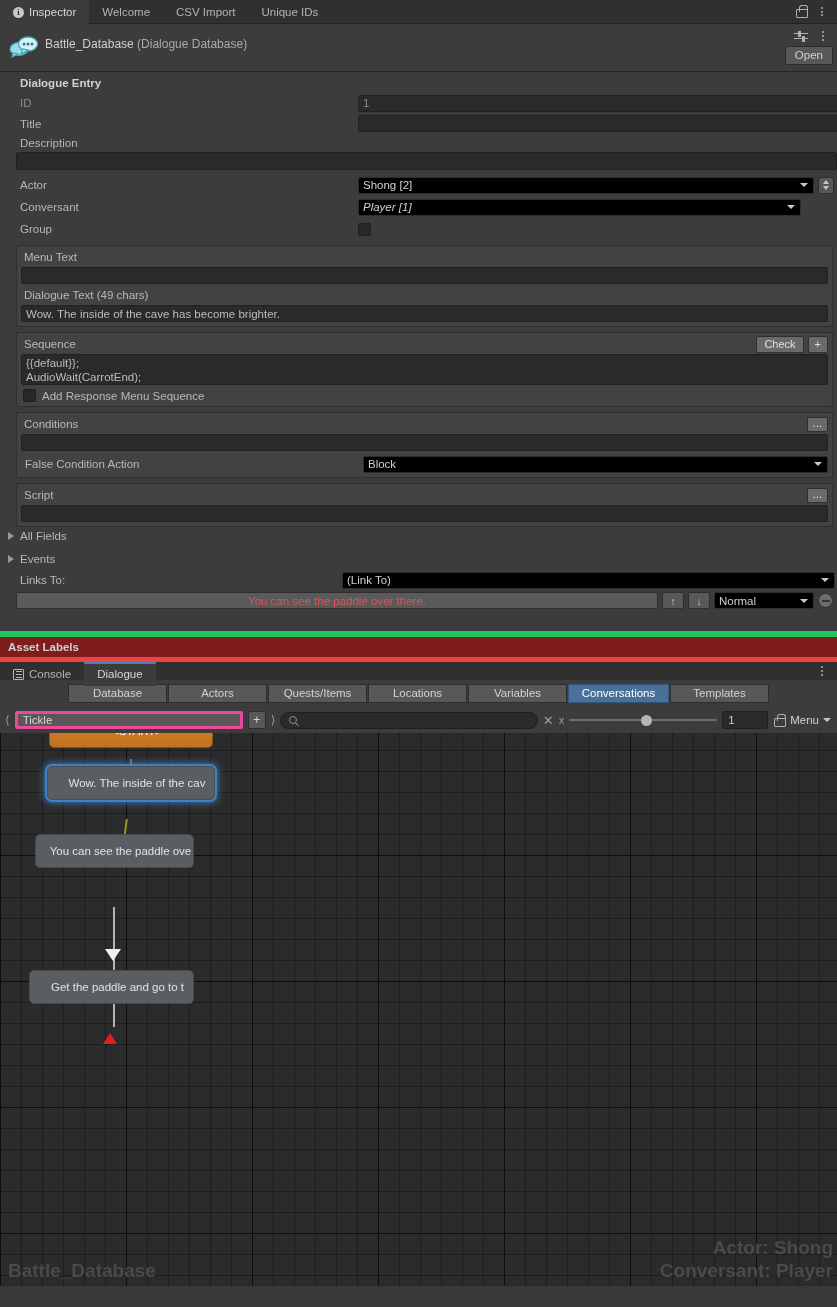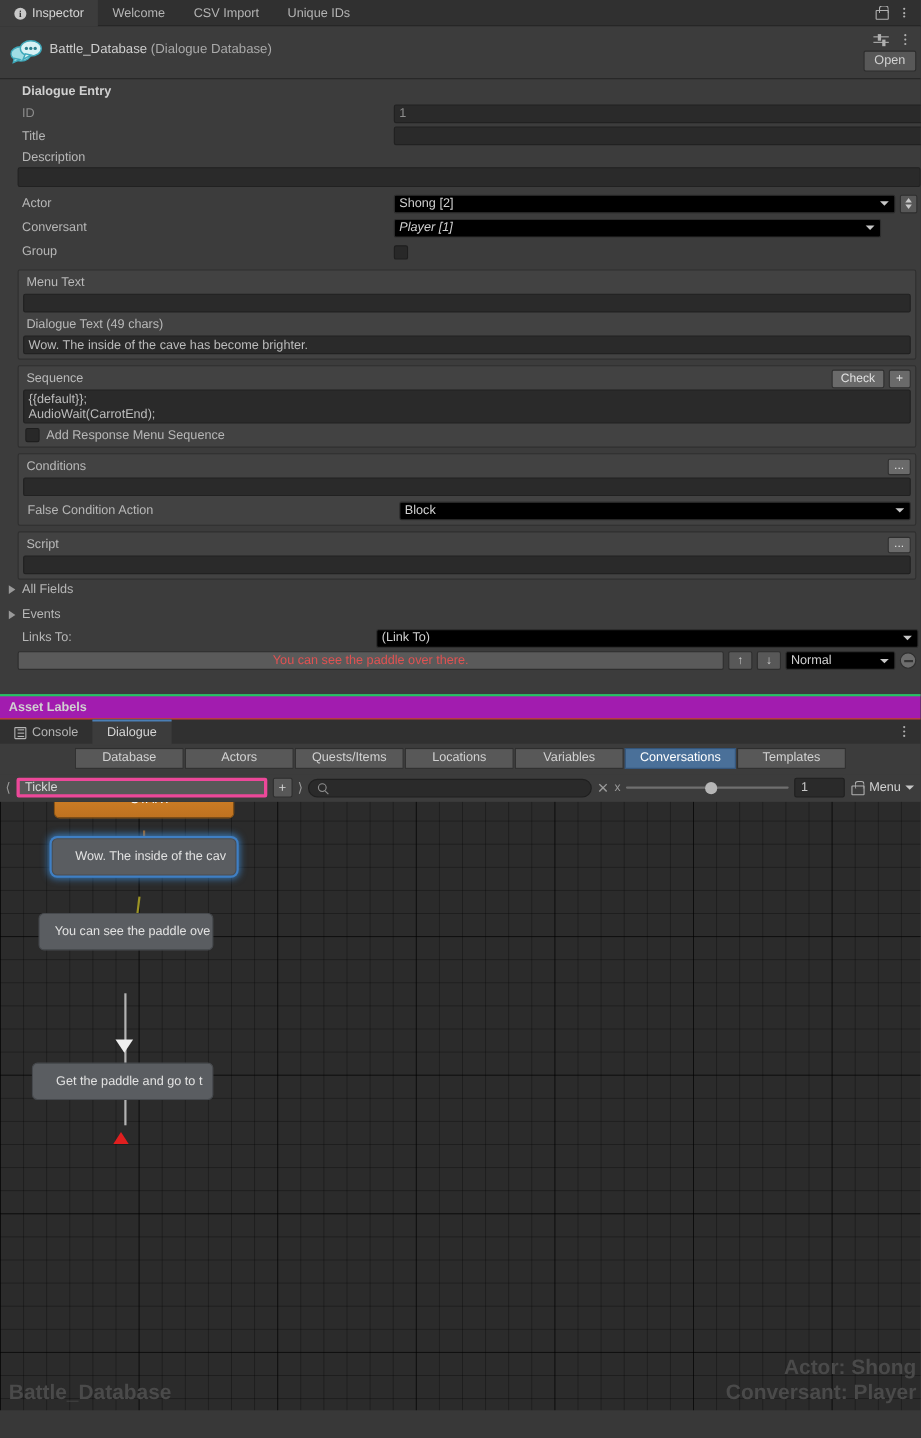--- a/index.html
+++ b/index.html
@@ -167,28 +167,28 @@
     width:22px;height:17px;background:#585858;border:1px solid #2e2e2e;border-radius:2px;
     display:flex;align-items:center;justify-content:center;color:#c9c9c9;font-size:11px;cursor:pointer;
   }
   .minus-btn{
     width:15px;height:15px;border-radius:50%;background:#6d6d6d;border:1px solid #2e2e2e;
     display:flex;align-items:center;justify-content:center;cursor:pointer;flex:none;
   }
   .minus-btn i{display:block;width:8px;height:2px;background:#333;}
 
   .asset-labels {
-    background:#a21caf; border-top:2px solid #22c55e;
+    background:#7f1d1d; border-top:6px solid #22c55e;
     padding:4px 0 4px 8px; font-size:11.5px; font-weight:bold; color:#d0d0d0;
   }
 
   
   .dlg-tabstrip {
     height:23px; background:#303030; display:flex; align-items:stretch;
-    border-top:1px solid #ef4444; position:relative;
+    border-top:5px solid #ef4444; position:relative;
   }
   .dlg-tabstrip .wtab.active { background:#3c3c3c; box-shadow: inset 0 2px 0 0 #4a7fb5; }
   .ic-console { width:11px;height:11px;position:relative;display:inline-block;}
   .ic-console::before{content:"";position:absolute;inset:0;border:1.2px solid #b4b4b4;border-radius:1px;}
   .ic-console i{position:absolute;left:2.5px;width:6px;height:1.2px;background:#b4b4b4;}
 
   .dlg-body { background:#3c3c3c; }
   .dbtabs { display:flex; justify-content:center; padding:4px 0 5px; gap:1px;}
   .dbtab {
     background:#585858; border:1px solid #2e2e2e; color:#d2d2d2;

